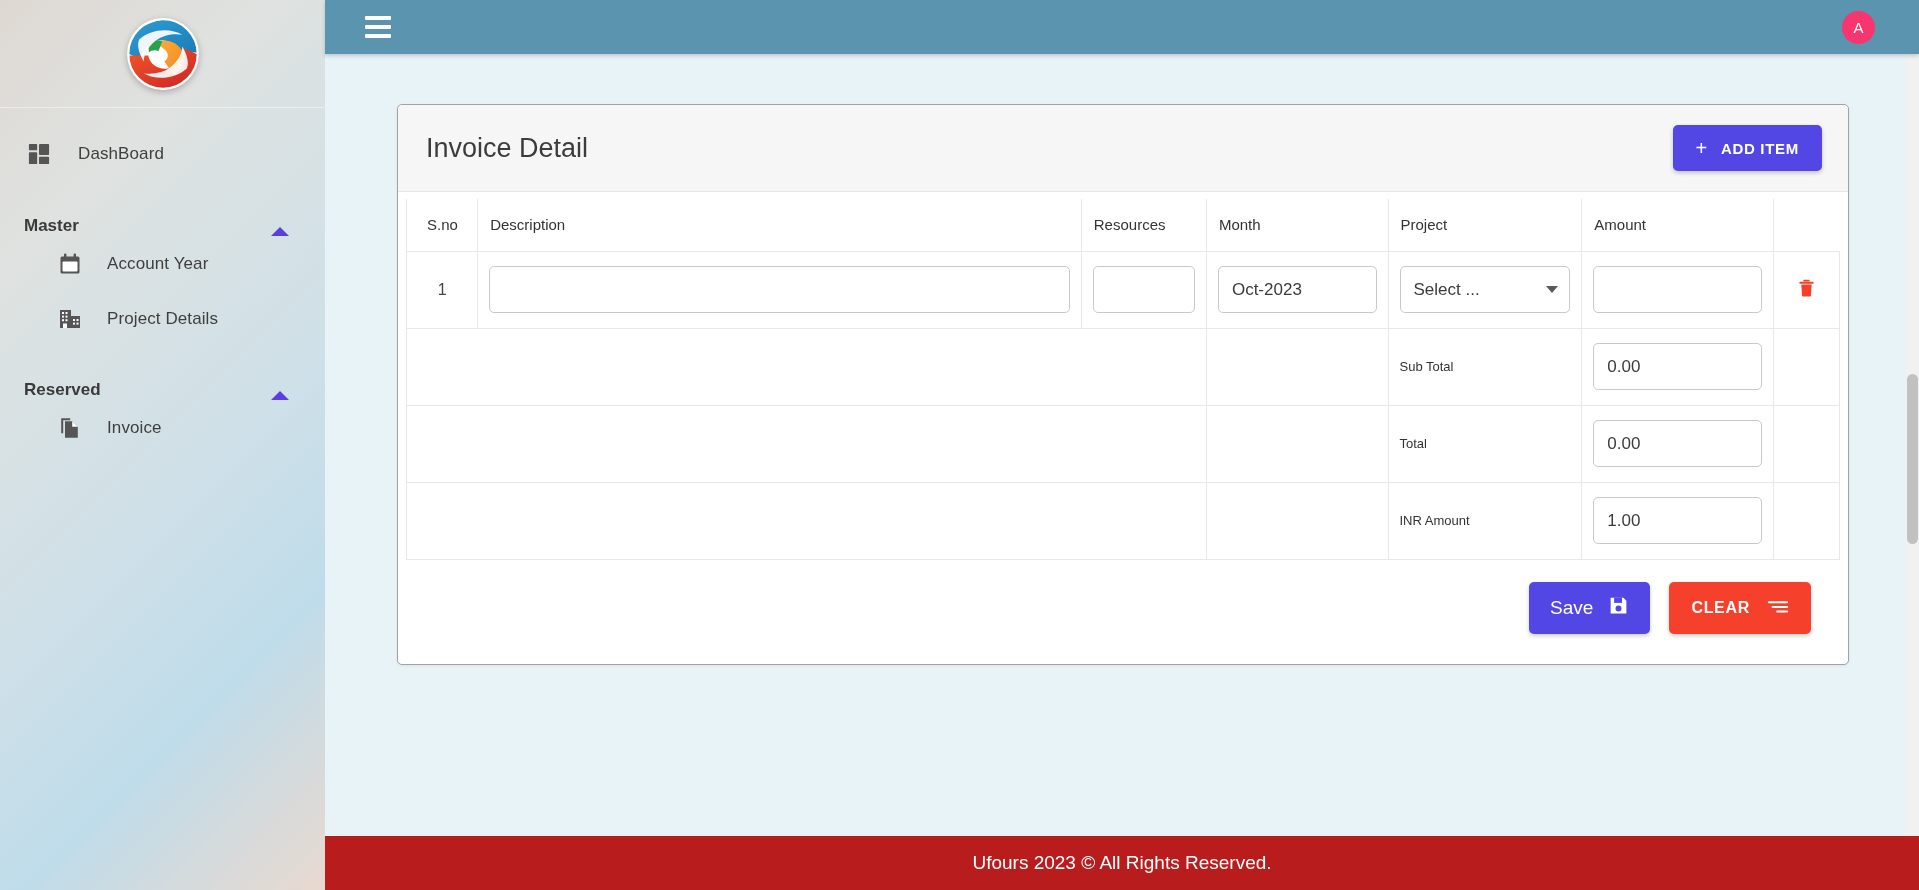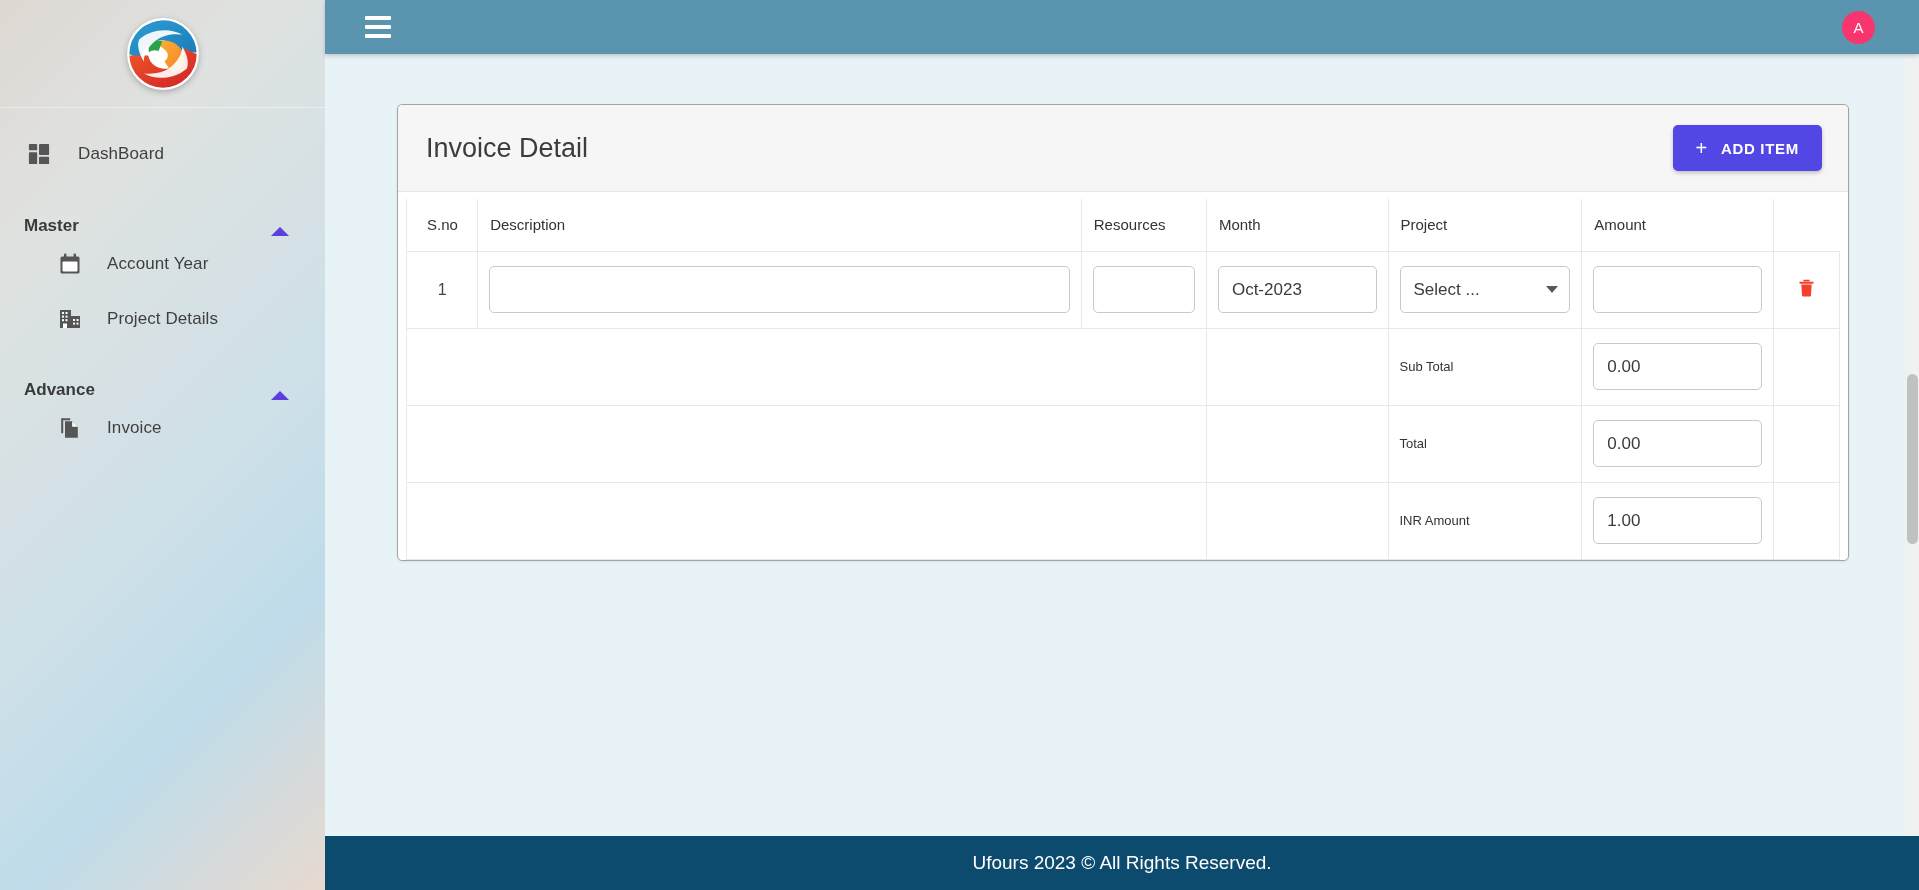--- a/index.html
+++ b/index.html
@@ -121,21 +121,21 @@
   .btn-save {
     background: #5246e5; color: #fff; font-size: 19px; padding: 13px 21px; gap: 15px;
     box-shadow: 0 2px 4px rgba(0,0,0,0.2);
   }
   .btn-clear {
     background: #f5402c; color: #fff; font-size: 16px; font-weight: bold; letter-spacing: .7px;
     padding: 15px 22px; gap: 17px; box-shadow: 0 2px 4px rgba(0,0,0,0.2);
   }
 
   .footer {
-    height: 54px; flex: 0 0 54px; background: #0c4a6e; color: #fff;
+    height: 54px; flex: 0 0 54px; background: #b91c1c; color: #fff;
     display: flex; align-items: center; justify-content: center; font-size: 19px;
   }
 
   
   .pg-scroll { position: absolute; top: 54px; right: 0; width: 13px; bottom: 54px; background: #f1f1f1; }
   .pg-thumb { position: absolute; top: 320px; left: 1px; width: 11px; height: 170px; background: #c1c1c1; border-radius: 6px; }
 </style>
 </head>
 <body>
 
@@ -224,21 +224,21 @@
               <rect x="15" y="15.6" width="2" height="2"></rect>
                 <rect x="18.5" y="15.6" width="2" height="2"></rect>
               <rect x="5" y="16.5" width="4" height="4.5"></rect>
             </g>
           </svg>
         </span>
         <span class="nav-label">Project Details</span>
       </div>
 
       <div class="group-row">
-        <span class="group-title">Advance</span>
+        <span class="group-title">Reserved</span>
         <span class="caret"></span>
       </div>
 
       <div class="nav-row sub-row">
         <span class="nav-ico">
           <svg width="24" height="24" viewBox="0 0 24 24" fill="none">
             <path d="M3.2 2.2h9v2H5.2v13h-2z" fill="#555"></path>
             <path d="M7 5.2h7.2L19.8 11v10.8H7z" fill="#555"></path>
             <path d="M14.2 5.2v5.6h5.6" fill="#fff"></path>
           </svg>
@@ -345,20 +345,42 @@
                 <td class="tot-val">
                   <input class="inp" type="text" value="1.00" style="">
                 </td>
                 <td class="act"></td>
               </tr>
 
             </tbody>
           </table>
         </div>
 
+        <div class="card-foot">
+          <button class="btn btn-save">
+            <span>Save</span>
+            <span>
+              <svg width="21" height="21" viewBox="0 0 24 24" fill="#fff">
+                <path d="M3 3h14.5L21 6.5V21H3z" rx="2"></path>
+                <rect x="7" y="3" width="9" height="6" fill="#5246e5"></rect>
+                <circle cx="12" cy="15.5" r="3.4" fill="#5246e5"></circle>
+              </svg>
+            </span>
+          </button>
+          <button class="btn btn-clear">
+            <span>CLEAR</span>
+            <span>
+              <svg width="22" height="16" viewBox="0 0 24 16" fill="none" stroke="#fff" stroke-width="2.2" stroke-linecap="round">
+                <line x1="2" y1="4" x2="22" y2="4"></line>
+                <line x1="6" y1="9" x2="22" y2="9"></line>
+                <line x1="11" y1="14" x2="22" y2="14"></line>
+              </svg>
+            </span>
+          </button>
+        </div>
 
       </div>
     </div>
 
     <footer class="footer">
       <span>Ufours 2023 © All Rights Reserved.</span>
     </footer>
 
     <div class="pg-scroll">
       <div class="pg-thumb"></div>

